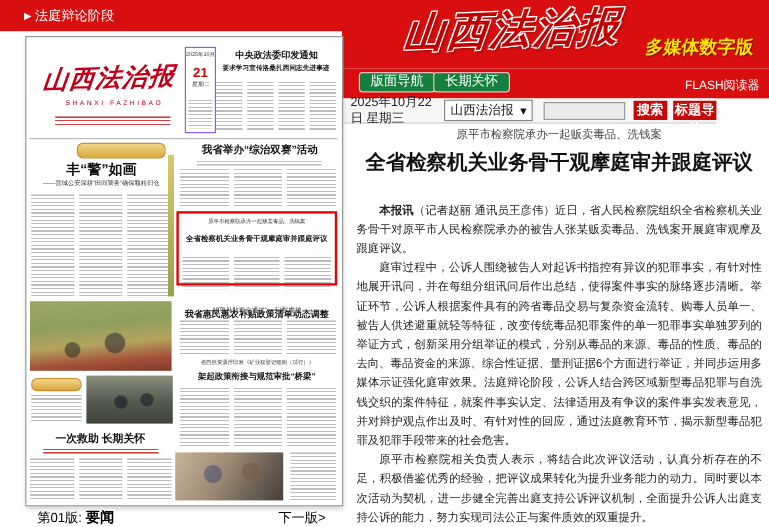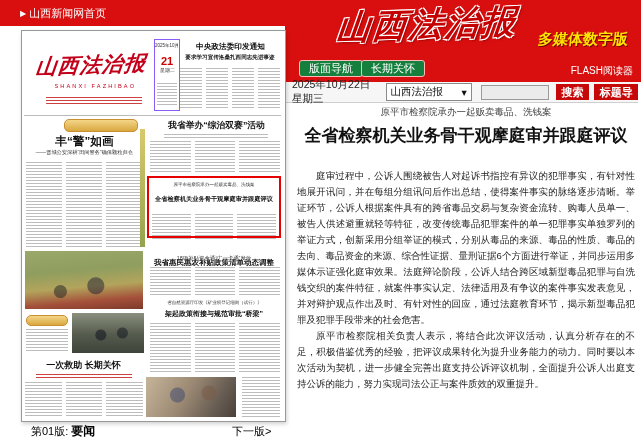--- a/index.html
+++ b/index.html
@@ -16,21 +16,21 @@
         font-size:34px;color:#c40000;letter-spacing:2px;transform:skewX(-8deg) rotate(-2deg);
         text-shadow:-1px -1px 0 #fff,1px -1px 0 #fff,-1px 1px 0 #fff,1px 1px 0 #fff,2px 2px 2px rgba(120,0,0,.6);}
   .edition{right:13px;top:30px;font-size:15px;font-weight:bold;color:#ffe400;transform:skewX(-6deg);
            text-shadow:1px 1px 0 #7a0000;}
   
   .navrow{left:285px;top:57px;width:356px;height:25px;background:#d90f0f;}
   .navbtn{top:3px;height:15px;line-height:15px;padding:0 9px;background:#15803d;border:1px solid #ffb9b9;
           border-radius:3px;color:#fff;font-size:11px;cursor:pointer;}
   .flash{right:8px;top:7px;color:#fff;font-size:10px;cursor:pointer;}
   
-  .toolbar{left:285px;top:82px;width:353px;height:20px;background:#f6f6f6;border-bottom:1px solid #cfcfcf;
+  .toolbar{left:285px;top:82px;width:312px;height:20px;background:#f6f6f6;border-bottom:1px solid #cfcfcf;
            display:flex;align-items:center;}
   .tdate{margin-left:7px;font-size:10.5px;color:#222;}
   .tselect{margin-left:4px;width:96px;height:16px;border:1px solid #8a8a8a;background:#fff;font-size:10.5px;
            display:flex;justify-content:space-between;align-items:center;padding:0 4px;color:#111;cursor:pointer;}
   .tinput{margin-left:9px;width:62px;height:13px;background:#ebebeb;border:1px solid #9a9a9a;font-size:10px;padding:0 2px;}
   .tbtn{margin-left:7px;width:42px;height:16px;background:#c70808;color:#fff;font-size:11px;font-weight:bold;
         text-align:center;line-height:16px;cursor:pointer;}
   .tbtn.adv{width:55px;margin-left:5px;}
   
   .article{left:297px;top:106px;width:338px;}
@@ -75,21 +75,21 @@
   .thumb-h{font-weight:bold;color:#111;}
 </style>
 </head>
 <body>
 
 <div class="stage">
 
   <div class="abs topbar">
     <div class="abs homelink">
       <span class="tri">▶</span>
-      <span>山西新闻网首页</span>
+      <span>法庭辩论阶段</span>
     </div>
   </div>
 
   <div class="abs banner">
     <div class="abs logo">山西法治报</div>
     <div class="abs edition">多媒体数字版</div>
   </div>
 
   <div class="abs navrow">
     <div class="abs navbtn" style="left:14px;">版面导航</div>
@@ -226,18 +226,19 @@
   <div class="abs pagin" style="left:4px;top:423px;margin-left:27px;">
     <span>第01版:</span>
     <b>要闻</b>
   </div>
   <div class="abs pagin" style="left:232px;top:424px;">下一版&gt;</div>
 
   <div class="abs article">
     <div class="kicker">原平市检察院承办一起贩卖毒品、洗钱案</div>
     <div class="atitle">全省检察机关业务骨干观摩庭审并跟庭评议</div>
     <div class="abody">
+      <p><b>本报讯</b><span>（记者赵丽 通讯员王彦伟）近日，省人民检察院组织全省检察机关业务骨干对原平市人民检察院承办的被告人张某贩卖毒品、洗钱案开展庭审观摩及跟庭评议。</span></p>
       <p>庭审过程中，公诉人围绕被告人对起诉书指控有异议的犯罪事实，有针对性地展开讯问，并在每组分组讯问后作出总结，使得案件事实的脉络逐步清晰。举证环节，公诉人根据案件具有的跨省毒品交易与复杂资金流转、购毒人员单一、被告人供述避重就轻等特征，改变传统毒品犯罪案件的单一犯罪事实单独罗列的举证方式，创新采用分组举证的模式，分别从毒品的来源、毒品的性质、毒品的去向、毒品资金的来源、综合性证据、量刑证据6个方面进行举证，并同步运用多媒体示证强化庭审效果。法庭辩论阶段，公诉人结合跨区域新型毒品犯罪与自洗钱交织的案件特征，就案件事实认定、法律适用及有争议的案件事实发表意见，并对辩护观点作出及时、有针对性的回应，通过法庭教育环节，揭示新型毒品犯罪及犯罪手段带来的社会危害。</p>
       <p>原平市检察院相关负责人表示，将结合此次评议活动，认真分析存在的不足，积极借鉴优秀的经验，把评议成果转化为提升业务能力的动力。同时要以本次活动为契机，进一步健全完善出庭支持公诉评议机制，全面提升公诉人出庭支持公诉的能力，努力实现司法公正与案件质效的双重提升。</p>
     </div>
   </div>
 
 </div>
 
 </body></html>

